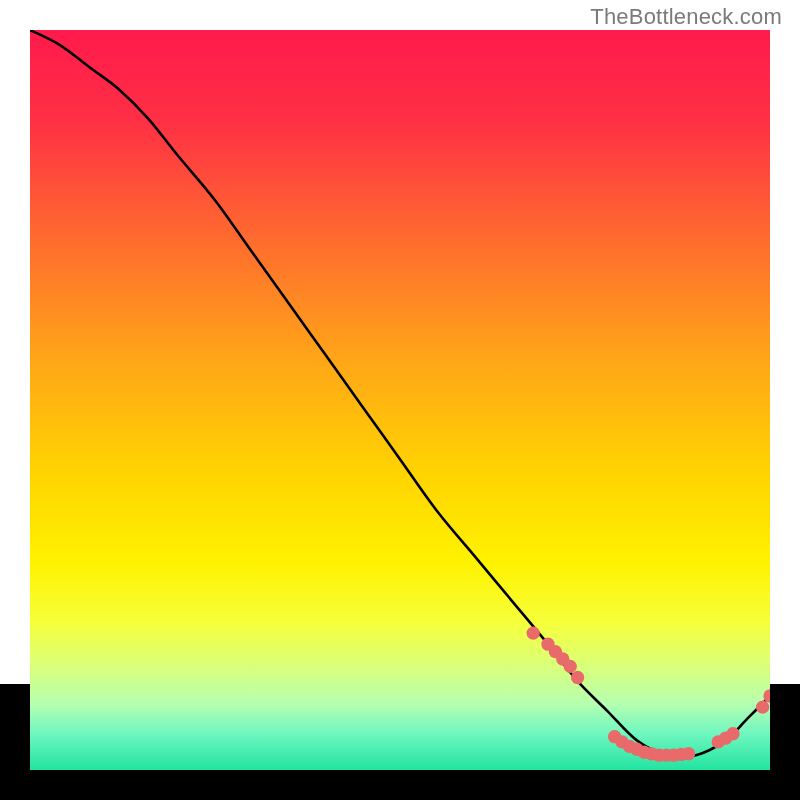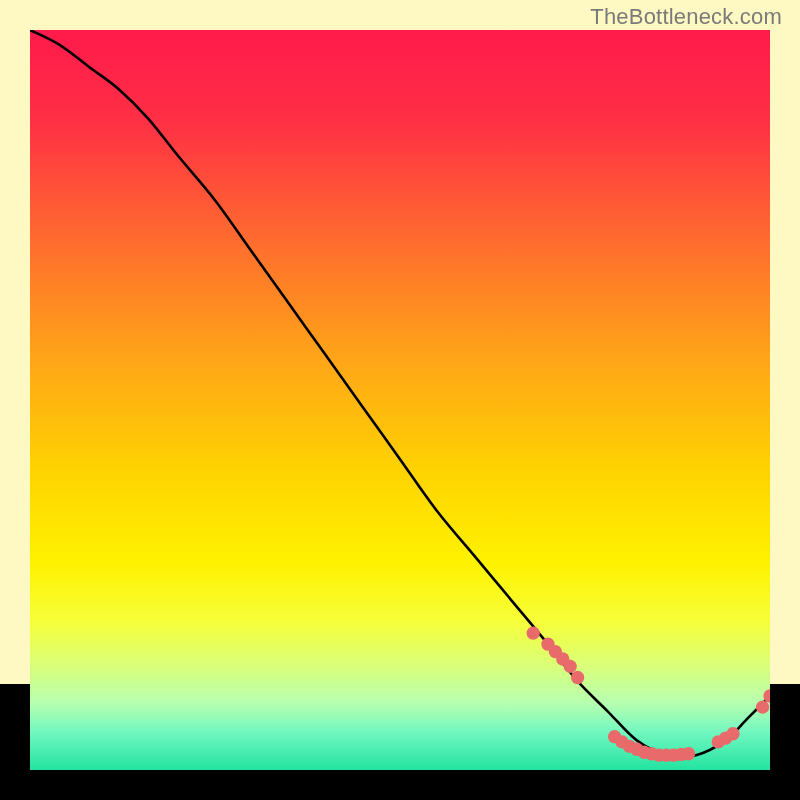--- a/index.html
+++ b/index.html
@@ -8,21 +8,21 @@
     width: 800px;
     height: 800px;
     background: #000;
     overflow: hidden;
     font-family: Arial, Helvetica, sans-serif;
   }
   .frame {
     position: relative;
     width: 800px;
     height: 684px;
-    background: #fef9c3;
+    background: #ffffff;
   }
   .watermark {
     position: absolute;
     top: 4px;
     right: 18px;
     color: #7a7a7a;
     font-size: 22px;
     font-weight: 500;
     letter-spacing: 0.2px;
     z-index: 10;

